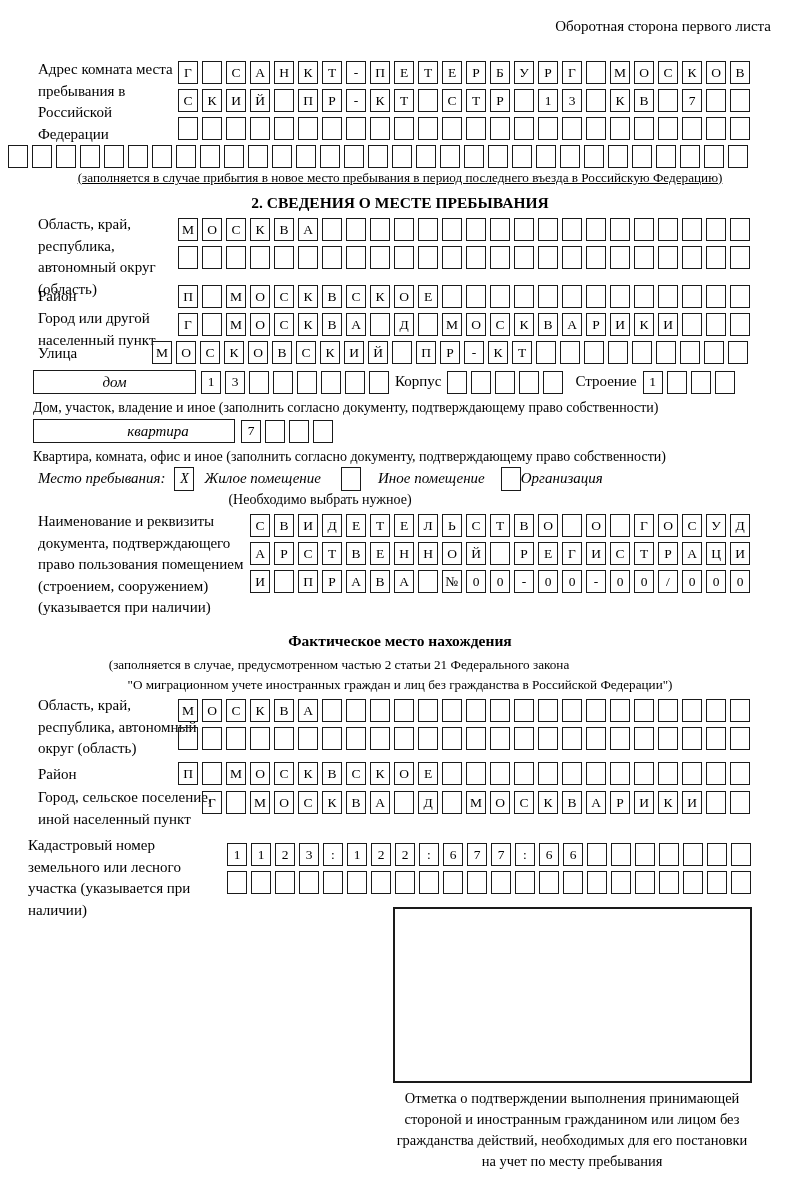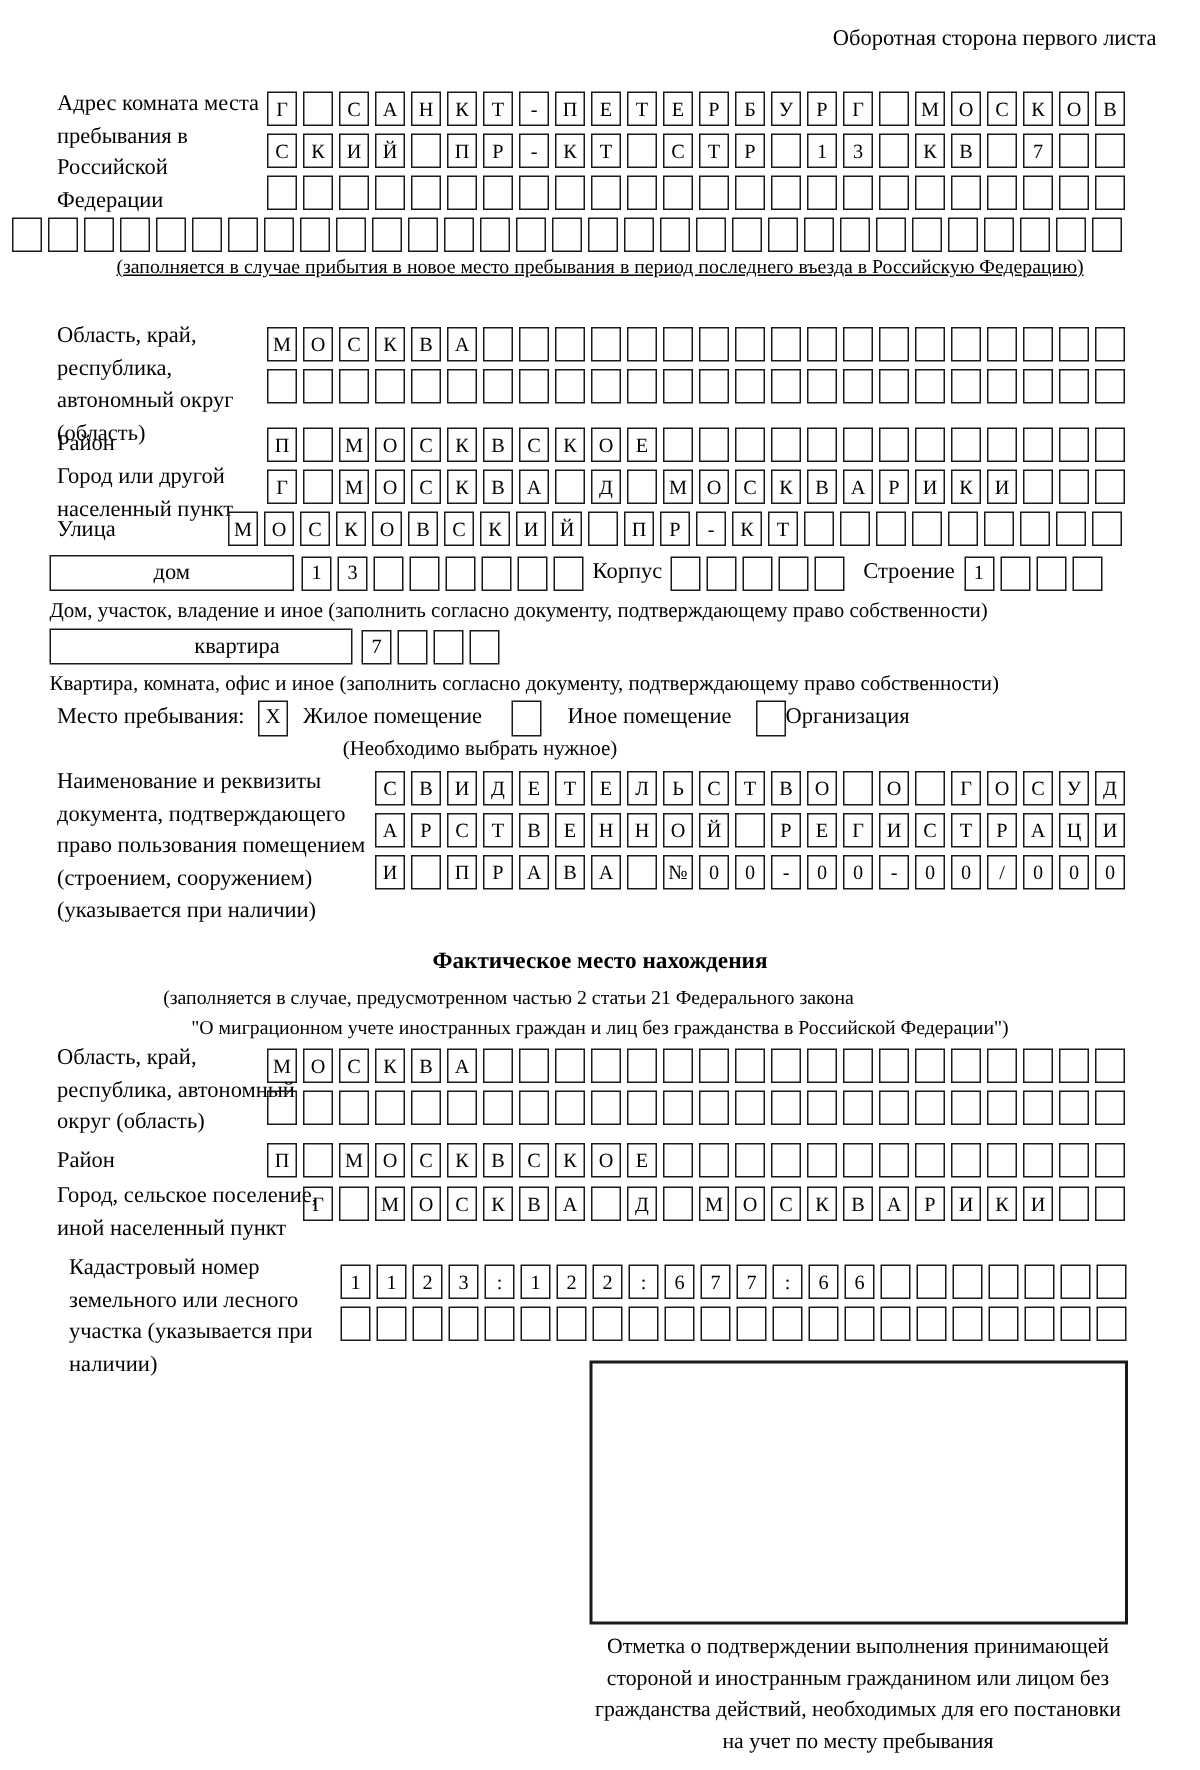--- a/index.html
+++ b/index.html
@@ -7,21 +7,21 @@
         font-family:"Liberation Serif", serif;overflow:hidden;}
   .abs{position:absolute;}
   .cells{display:flex;}
   .cell{width:20px;height:23px;border:1.5px solid #1a1a1a;margin-right:4px;box-sizing:border-box;
         display:flex;align-items:center;justify-content:center;font-size:13.5px;flex:none;}
   .label{font-size:15px;line-height:21.5px;}
   .caption{font-size:13.2px;}
   .caption14{font-size:14px;text-align:center;}
   .title{font-weight:bold;font-size:15.5px;text-align:center;width:800px;}
   .wbox{border:1.5px solid #1a1a1a;height:24px;box-sizing:border-box;display:flex;
-        align-items:center;justify-content:center;font-size:15px;flex:none;}
+        align-items:center;justify-content:center;font-size:15px;flex:none;font-style:italic;}
   .chk{width:20px;height:24px;border:1.5px solid #1a1a1a;box-sizing:border-box;display:flex;
        align-items:center;justify-content:center;font-size:14px;flex:none;}
   .row-flex{display:flex;align-items:center;}
   .center{text-align:center;}
   .stamp-box{border:2px solid #1a1a1a;box-sizing:border-box;background:#fff;}
   .pre{white-space:pre-line;}
 </style>
 </head>
 <body>
 
@@ -136,20 +136,21 @@
       <span class="cell"></span>
       <span class="cell"></span>
       <span class="cell"></span>
       <span class="cell"></span>
       <span class="cell"></span>
       <span class="cell"></span>
       <span class="cell"></span>
     </div>
   <div class="abs caption center" style="top:170px;left:0;width:800px;text-decoration:underline;">(заполняется в случае прибытия в новое место пребывания в период последнего въезда в Российскую Федерацию)</div>
 
+  <div class="abs title" style="top:194px;left:0;">2. СВЕДЕНИЯ О МЕСТЕ ПРЕБЫВАНИЯ</div>
 
   <div class="abs label" style="top:214px;left:38px;width:135px;">Область, край, республика, автономный округ (область)</div>
   <div class="abs cells" style="top:218px;left:178px;">
       <span class="cell">М</span>
       <span class="cell">О</span>
       <span class="cell">С</span>
       <span class="cell">К</span>
       <span class="cell">В</span>
       <span class="cell">А</span>
       <span class="cell"></span>
@@ -317,21 +318,21 @@
     <div class="wbox" style="width:202px;padding-left:48px;">квартира</div>
     <div class="cells" style="margin-left:6px;">
         <span class="cell">7</span>
         <span class="cell"></span>
         <span class="cell"></span>
         <span class="cell"></span>
       </div>
   </div>
   <div class="abs caption14" style="top:449px;left:33px;">Квартира, комната, офис и иное (заполнить согласно документу, подтверждающему право собственности)</div>
 
-  <div class="abs row-flex" style="top:467px;left:38px;">
+  <div class="abs row-flex" style="top:467px;left:38px;font-style:italic;">
     <div class="label">Место пребывания:</div>
     <div class="chk" style="margin-left:9px;">X</div>
     <div class="label" style="margin-left:10px;">Жилое помещение</div>
     <div class="chk" style="margin-left:20px;"></div>
     <div class="label" style="margin-left:17px;">Иное помещение</div>
     <div class="chk" style="margin-left:16px;"></div>
     <div class="label" style="">Организация</div>
   </div>
   <div class="abs caption14 center" style="top:492px;left:155px;width:330px;">(Необходимо выбрать нужное)</div>
 
@@ -512,21 +513,21 @@
       <span class="cell">В</span>
       <span class="cell">А</span>
       <span class="cell">Р</span>
       <span class="cell">И</span>
       <span class="cell">К</span>
       <span class="cell">И</span>
       <span class="cell"></span>
       <span class="cell"></span>
     </div>
 
-  <div class="abs label" style="top:835px;left:46px;width:190px;">Кадастровый номер земельного или лесного участка (указывается при наличии)</div>
+  <div class="abs label" style="top:835px;left:28px;width:190px;">Кадастровый номер земельного или лесного участка (указывается при наличии)</div>
   <div class="abs cells" style="top:843px;left:227px;">
       <span class="cell">1</span>
       <span class="cell">1</span>
       <span class="cell">2</span>
       <span class="cell">3</span>
       <span class="cell">:</span>
       <span class="cell">1</span>
       <span class="cell">2</span>
       <span class="cell">2</span>
       <span class="cell">:</span>

